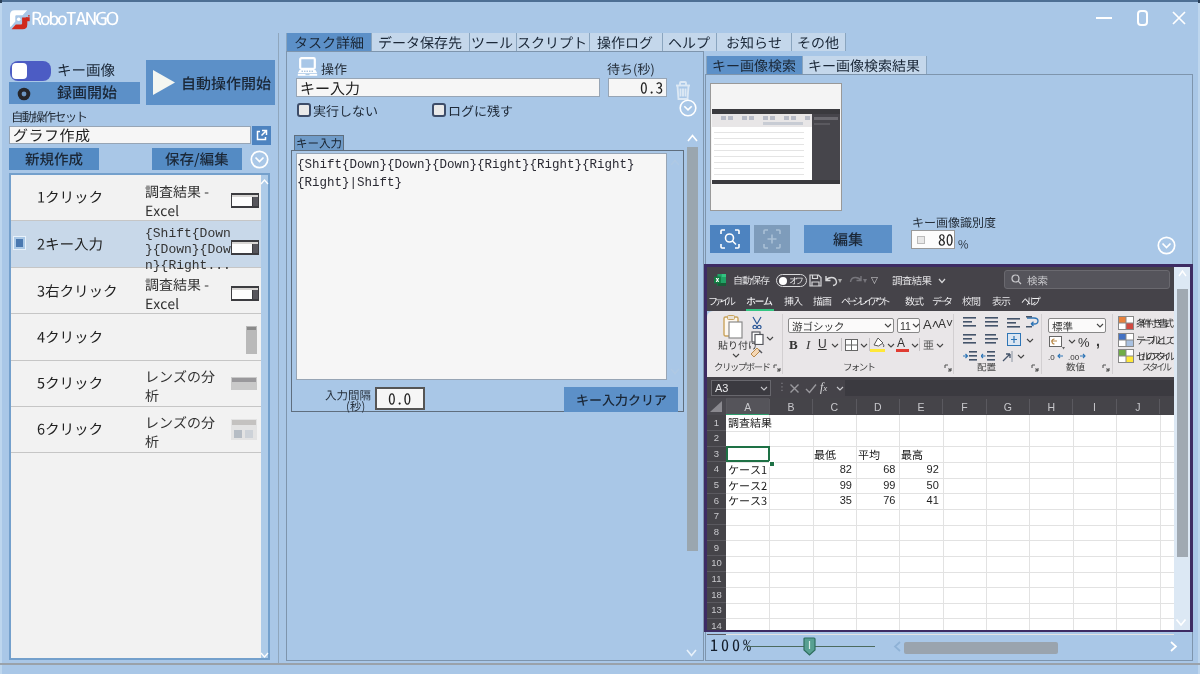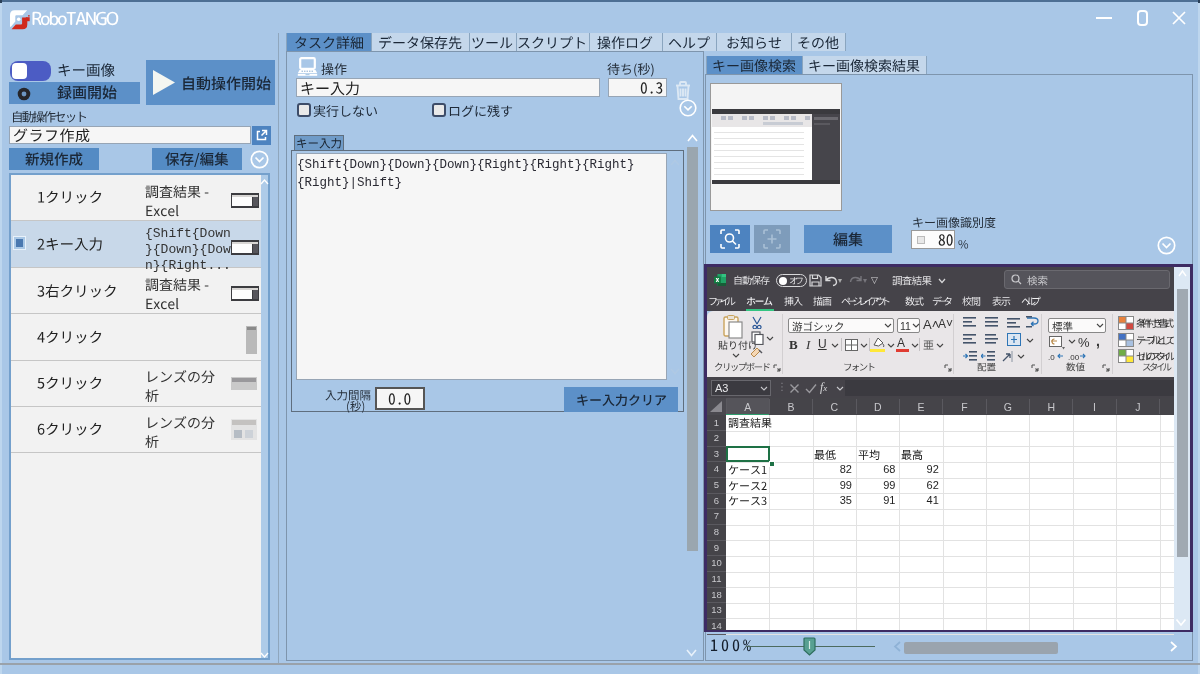--- a/index.html
+++ b/index.html
@@ -749,26 +749,26 @@
     <path transform="translate(0,11.0)" fill="#1f1f1f" d="M4.5 -8.5 3.5 -8.7C3.5 -8.4 3.4 -8.1 3.3 -7.8C3.2 -7.4 3.0 -6.8 2.7 -6.3C2.3 -5.6 1.5 -4.5 0.7 -3.9L1.6 -3.4C2.2 -3.9 3.0 -4.9 3.4 -5.8H6.2C6.1 -3.0 4.9 -1.5 3.8 -0.7C3.6 -0.5 3.2 -0.3 2.9 -0.2L3.9 0.4C5.8 -0.8 7.0 -2.6 7.2 -5.8H9.0C9.3 -5.8 9.7 -5.8 10.1 -5.7V-6.7C9.7 -6.6 9.3 -6.6 9.0 -6.6H3.8C4.0 -7.0 4.1 -7.4 4.3 -7.7C4.3 -8.0 4.4 -8.2 4.5 -8.5Z M12.1 -4.8V-3.7C12.5 -3.7 13.0 -3.7 13.7 -3.7C14.5 -3.7 18.9 -3.7 19.7 -3.7C20.2 -3.7 20.6 -3.7 20.9 -3.7V-4.8C20.6 -4.7 20.2 -4.7 19.7 -4.7C18.9 -4.7 14.5 -4.7 13.7 -4.7C13.0 -4.7 12.5 -4.7 12.1 -4.8Z M30.8 -7.4 30.2 -7.8C30.1 -7.7 29.8 -7.7 29.4 -7.7C29.0 -7.7 25.6 -7.7 25.2 -7.7C24.8 -7.7 24.2 -7.7 24.1 -7.8V-6.8C24.2 -6.8 24.8 -6.8 25.2 -6.8C25.6 -6.8 29.1 -6.8 29.5 -6.8C29.2 -5.9 28.4 -4.6 27.6 -3.8C26.5 -2.5 24.9 -1.2 23.1 -0.5L23.8 0.2C25.4 -0.5 26.9 -1.7 28.1 -3.0C29.2 -2.0 30.4 -0.7 31.1 0.3L31.9 -0.4C31.2 -1.2 29.8 -2.7 28.7 -3.7C29.5 -4.6 30.2 -5.9 30.5 -6.9C30.6 -7.0 30.7 -7.3 30.8 -7.4Z M34.0 0.0H38.4V-0.8H36.8V-8.1H36.0C35.6 -7.8 35.0 -7.6 34.3 -7.5V-6.9H35.8V-0.8H34.0Z"></path>
   </svg>
 <div class="abs" style="left:822.0px;top:463.0px;width:30px;text-align:right;font-size:11px;color:#1f1f1f">82</div>
 <div class="abs" style="left:865.4px;top:463.0px;width:30px;text-align:right;font-size:11px;color:#1f1f1f">68</div>
 <div class="abs" style="left:908.8px;top:463.0px;width:30px;text-align:right;font-size:11px;color:#1f1f1f">92</div>
 <svg style="position:absolute;left:728.0px;top:478.6px;overflow:visible" width="41" height="14" viewBox="0 0 41 14">
     <path transform="translate(0,11.0)" fill="#1f1f1f" d="M4.5 -8.5 3.5 -8.7C3.5 -8.4 3.4 -8.1 3.3 -7.8C3.2 -7.4 3.0 -6.8 2.7 -6.3C2.3 -5.6 1.5 -4.5 0.7 -3.9L1.6 -3.4C2.2 -3.9 3.0 -4.9 3.4 -5.8H6.2C6.1 -3.0 4.9 -1.5 3.8 -0.7C3.6 -0.5 3.2 -0.3 2.9 -0.2L3.9 0.4C5.8 -0.8 7.0 -2.6 7.2 -5.8H9.0C9.3 -5.8 9.7 -5.8 10.1 -5.7V-6.7C9.7 -6.6 9.3 -6.6 9.0 -6.6H3.8C4.0 -7.0 4.1 -7.4 4.3 -7.7C4.3 -8.0 4.4 -8.2 4.5 -8.5Z M12.1 -4.8V-3.7C12.5 -3.7 13.0 -3.7 13.7 -3.7C14.5 -3.7 18.9 -3.7 19.7 -3.7C20.2 -3.7 20.6 -3.7 20.9 -3.7V-4.8C20.6 -4.7 20.2 -4.7 19.7 -4.7C18.9 -4.7 14.5 -4.7 13.7 -4.7C13.0 -4.7 12.5 -4.7 12.1 -4.8Z M30.8 -7.4 30.2 -7.8C30.1 -7.7 29.8 -7.7 29.4 -7.7C29.0 -7.7 25.6 -7.7 25.2 -7.7C24.8 -7.7 24.2 -7.7 24.1 -7.8V-6.8C24.2 -6.8 24.8 -6.8 25.2 -6.8C25.6 -6.8 29.1 -6.8 29.5 -6.8C29.2 -5.9 28.4 -4.6 27.6 -3.8C26.5 -2.5 24.9 -1.2 23.1 -0.5L23.8 0.2C25.4 -0.5 26.9 -1.7 28.1 -3.0C29.2 -2.0 30.4 -0.7 31.1 0.3L31.9 -0.4C31.2 -1.2 29.8 -2.7 28.7 -3.7C29.5 -4.6 30.2 -5.9 30.5 -6.9C30.6 -7.0 30.7 -7.3 30.8 -7.4Z M33.5 0.0H38.6V-0.9H36.3C35.9 -0.9 35.4 -0.8 35.0 -0.8C36.9 -2.6 38.2 -4.2 38.2 -5.8C38.2 -7.3 37.3 -8.2 35.8 -8.2C34.8 -8.2 34.1 -7.7 33.4 -7.0L34.0 -6.5C34.5 -7.0 35.0 -7.4 35.7 -7.4C36.7 -7.4 37.2 -6.7 37.2 -5.8C37.2 -4.4 36.0 -2.8 33.5 -0.6Z"></path>
   </svg>
 <div class="abs" style="left:822.0px;top:478.6px;width:30px;text-align:right;font-size:11px;color:#1f1f1f">99</div>
 <div class="abs" style="left:865.4px;top:478.6px;width:30px;text-align:right;font-size:11px;color:#1f1f1f">99</div>
-<div class="abs" style="left:908.8px;top:478.6px;width:30px;text-align:right;font-size:11px;color:#1f1f1f">62</div>
+<div class="abs" style="left:908.8px;top:478.6px;width:30px;text-align:right;font-size:11px;color:#1f1f1f">50</div>
 <svg style="position:absolute;left:728.0px;top:494.3px;overflow:visible" width="41" height="14" viewBox="0 0 41 14">
     <path transform="translate(0,11.0)" fill="#1f1f1f" d="M4.5 -8.5 3.5 -8.7C3.5 -8.4 3.4 -8.1 3.3 -7.8C3.2 -7.4 3.0 -6.8 2.7 -6.3C2.3 -5.6 1.5 -4.5 0.7 -3.9L1.6 -3.4C2.2 -3.9 3.0 -4.9 3.4 -5.8H6.2C6.1 -3.0 4.9 -1.5 3.8 -0.7C3.6 -0.5 3.2 -0.3 2.9 -0.2L3.9 0.4C5.8 -0.8 7.0 -2.6 7.2 -5.8H9.0C9.3 -5.8 9.7 -5.8 10.1 -5.7V-6.7C9.7 -6.6 9.3 -6.6 9.0 -6.6H3.8C4.0 -7.0 4.1 -7.4 4.3 -7.7C4.3 -8.0 4.4 -8.2 4.5 -8.5Z M12.1 -4.8V-3.7C12.5 -3.7 13.0 -3.7 13.7 -3.7C14.5 -3.7 18.9 -3.7 19.7 -3.7C20.2 -3.7 20.6 -3.7 20.9 -3.7V-4.8C20.6 -4.7 20.2 -4.7 19.7 -4.7C18.9 -4.7 14.5 -4.7 13.7 -4.7C13.0 -4.7 12.5 -4.7 12.1 -4.8Z M30.8 -7.4 30.2 -7.8C30.1 -7.7 29.8 -7.7 29.4 -7.7C29.0 -7.7 25.6 -7.7 25.2 -7.7C24.8 -7.7 24.2 -7.7 24.1 -7.8V-6.8C24.2 -6.8 24.8 -6.8 25.2 -6.8C25.6 -6.8 29.1 -6.8 29.5 -6.8C29.2 -5.9 28.4 -4.6 27.6 -3.8C26.5 -2.5 24.9 -1.2 23.1 -0.5L23.8 0.2C25.4 -0.5 26.9 -1.7 28.1 -3.0C29.2 -2.0 30.4 -0.7 31.1 0.3L31.9 -0.4C31.2 -1.2 29.8 -2.7 28.7 -3.7C29.5 -4.6 30.2 -5.9 30.5 -6.9C30.6 -7.0 30.7 -7.3 30.8 -7.4Z M35.9 0.1C37.3 0.1 38.5 -0.7 38.5 -2.2C38.5 -3.3 37.7 -4.0 36.8 -4.2V-4.3C37.6 -4.6 38.2 -5.2 38.2 -6.2C38.2 -7.5 37.2 -8.2 35.9 -8.2C34.9 -8.2 34.2 -7.8 33.6 -7.2L34.2 -6.6C34.6 -7.1 35.2 -7.4 35.8 -7.4C36.7 -7.4 37.2 -6.9 37.2 -6.1C37.2 -5.2 36.6 -4.6 35.0 -4.6V-3.8C36.8 -3.8 37.5 -3.2 37.5 -2.2C37.5 -1.3 36.8 -0.7 35.8 -0.7C34.9 -0.7 34.3 -1.1 33.8 -1.6L33.3 -1.0C33.8 -0.4 34.6 0.1 35.9 0.1Z"></path>
   </svg>
 <div class="abs" style="left:822.0px;top:494.3px;width:30px;text-align:right;font-size:11px;color:#1f1f1f">35</div>
-<div class="abs" style="left:865.4px;top:494.3px;width:30px;text-align:right;font-size:11px;color:#1f1f1f">91</div>
+<div class="abs" style="left:865.4px;top:494.3px;width:30px;text-align:right;font-size:11px;color:#1f1f1f">76</div>
 <div class="abs" style="left:908.8px;top:494.3px;width:30px;text-align:right;font-size:11px;color:#1f1f1f">41</div>
 <div style="position:absolute;left:725.5px;top:445.6px;width:44px;height:16.6px;border:2px solid #1e7145;box-sizing:border-box;background:transparent"></div>
 <div style="position:absolute;left:768.5px;top:461px;width:4px;height:4px;background:#1e7145;border:1px solid #fff;box-sizing:content-box"></div>
 <div style="position:absolute;left:1174px;top:267px;width:16px;height:363px;background:#dce8f4"></div>
 <svg class="abs" style="left:1178px;top:270px" width="9" height="7" viewBox="0 0 9 7">
     <path d="M1 6 L4.5 1 L8 6" fill="none" stroke="#fff" stroke-width="1.4"></path>
   </svg>
 <div style="position:absolute;left:1177px;top:289px;width:11px;height:268px;background:#a0a9b2"></div>
 <svg class="abs" style="left:1175px;top:618px" width="12" height="9" viewBox="0 0 12 9">
     <path d="M1.5 1.5 L6 7 L10.5 1.5" fill="none" stroke="#fff" stroke-width="1.7"></path>

